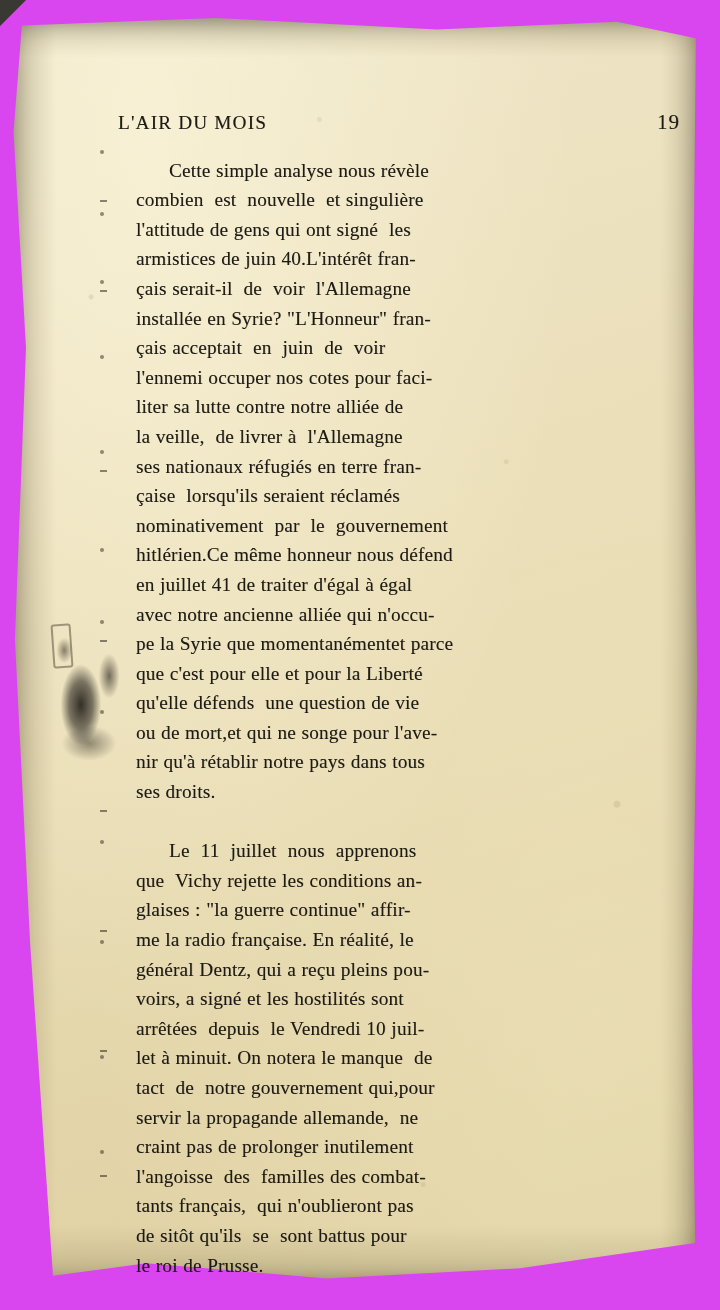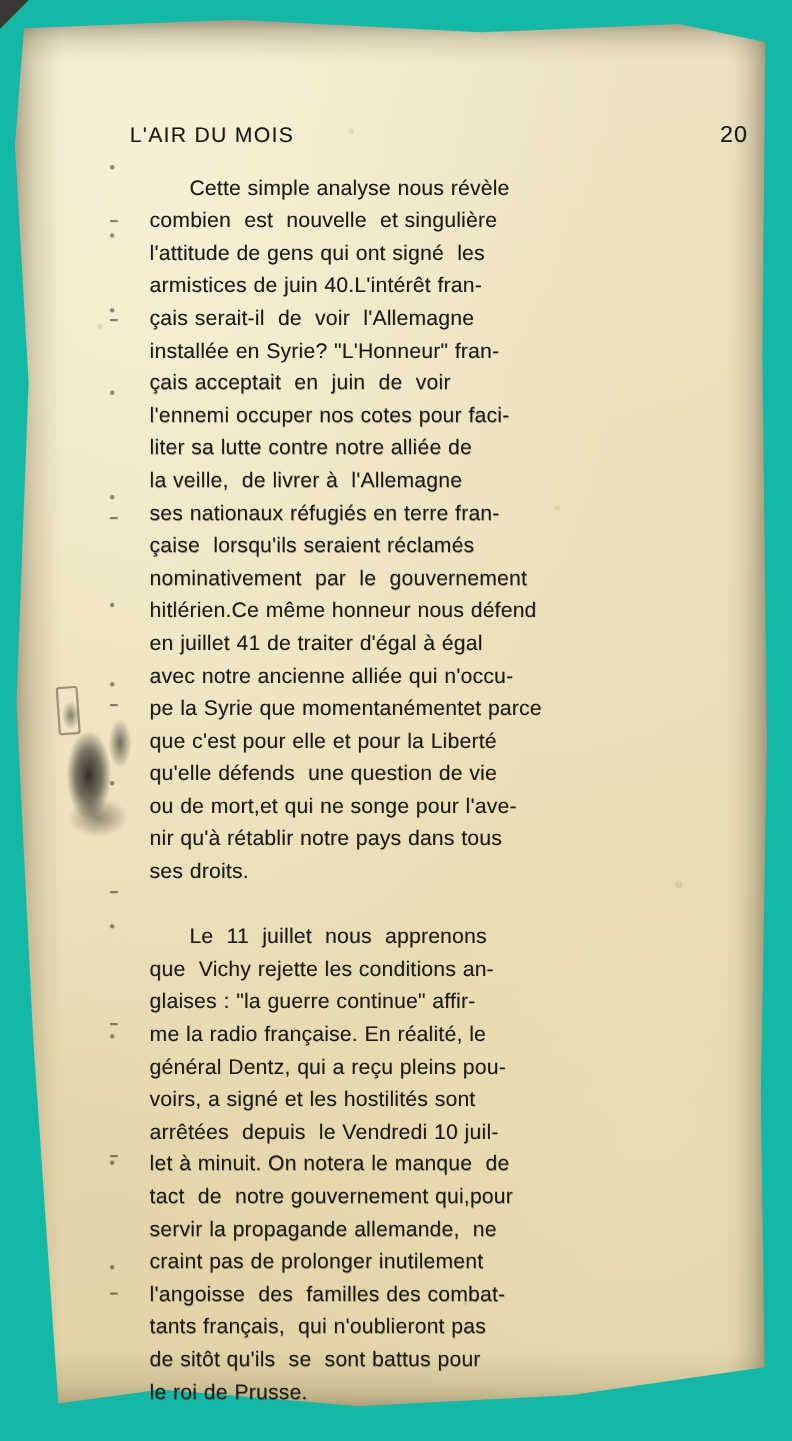--- a/index.html
+++ b/index.html
@@ -6,22 +6,22 @@
   html, body {
     margin: 0;
     padding: 0;
     background: #6f6a5e;
   }
   #page {
     position: relative;
     width: 720px;
     height: 1310px;
     overflow: hidden;
-    background: #14b8a6;
-    font-family: Liberation Sans, sans-serif;
+    background: #d946ef;
+    font-family: Liberation Serif, serif;
   }
 
   
   .sheet {
     position: absolute;
     left: 8px;
     top: 18px;
     width: 692px;
     height: 1268px;
     background:
@@ -190,21 +190,21 @@
     <i style="top:880px"></i>
       <i style="top:1005px"></i>
   </div>
 
   <div class="smudge"></div>
   <div class="clip-mark"></div>
 
   <div class="typed">
     <div class="hdr">
       <span class="title">L'AIR DU MOIS</span>
-      <span class="folio">20</span>
+      <span class="folio">19</span>
     </div>
 
     <p class="para">      Cette simple analyse nous révèle
 combien  est  nouvelle  et singulière
 l'attitude de gens qui ont signé  les
 armistices de juin 40.L'intérêt fran-
 çais serait-il  de  voir  l'Allemagne
 installée en Syrie? "L'Honneur" fran-
 çais acceptait  en  juin  de  voir
 l'ennemi occuper nos cotes pour faci-

